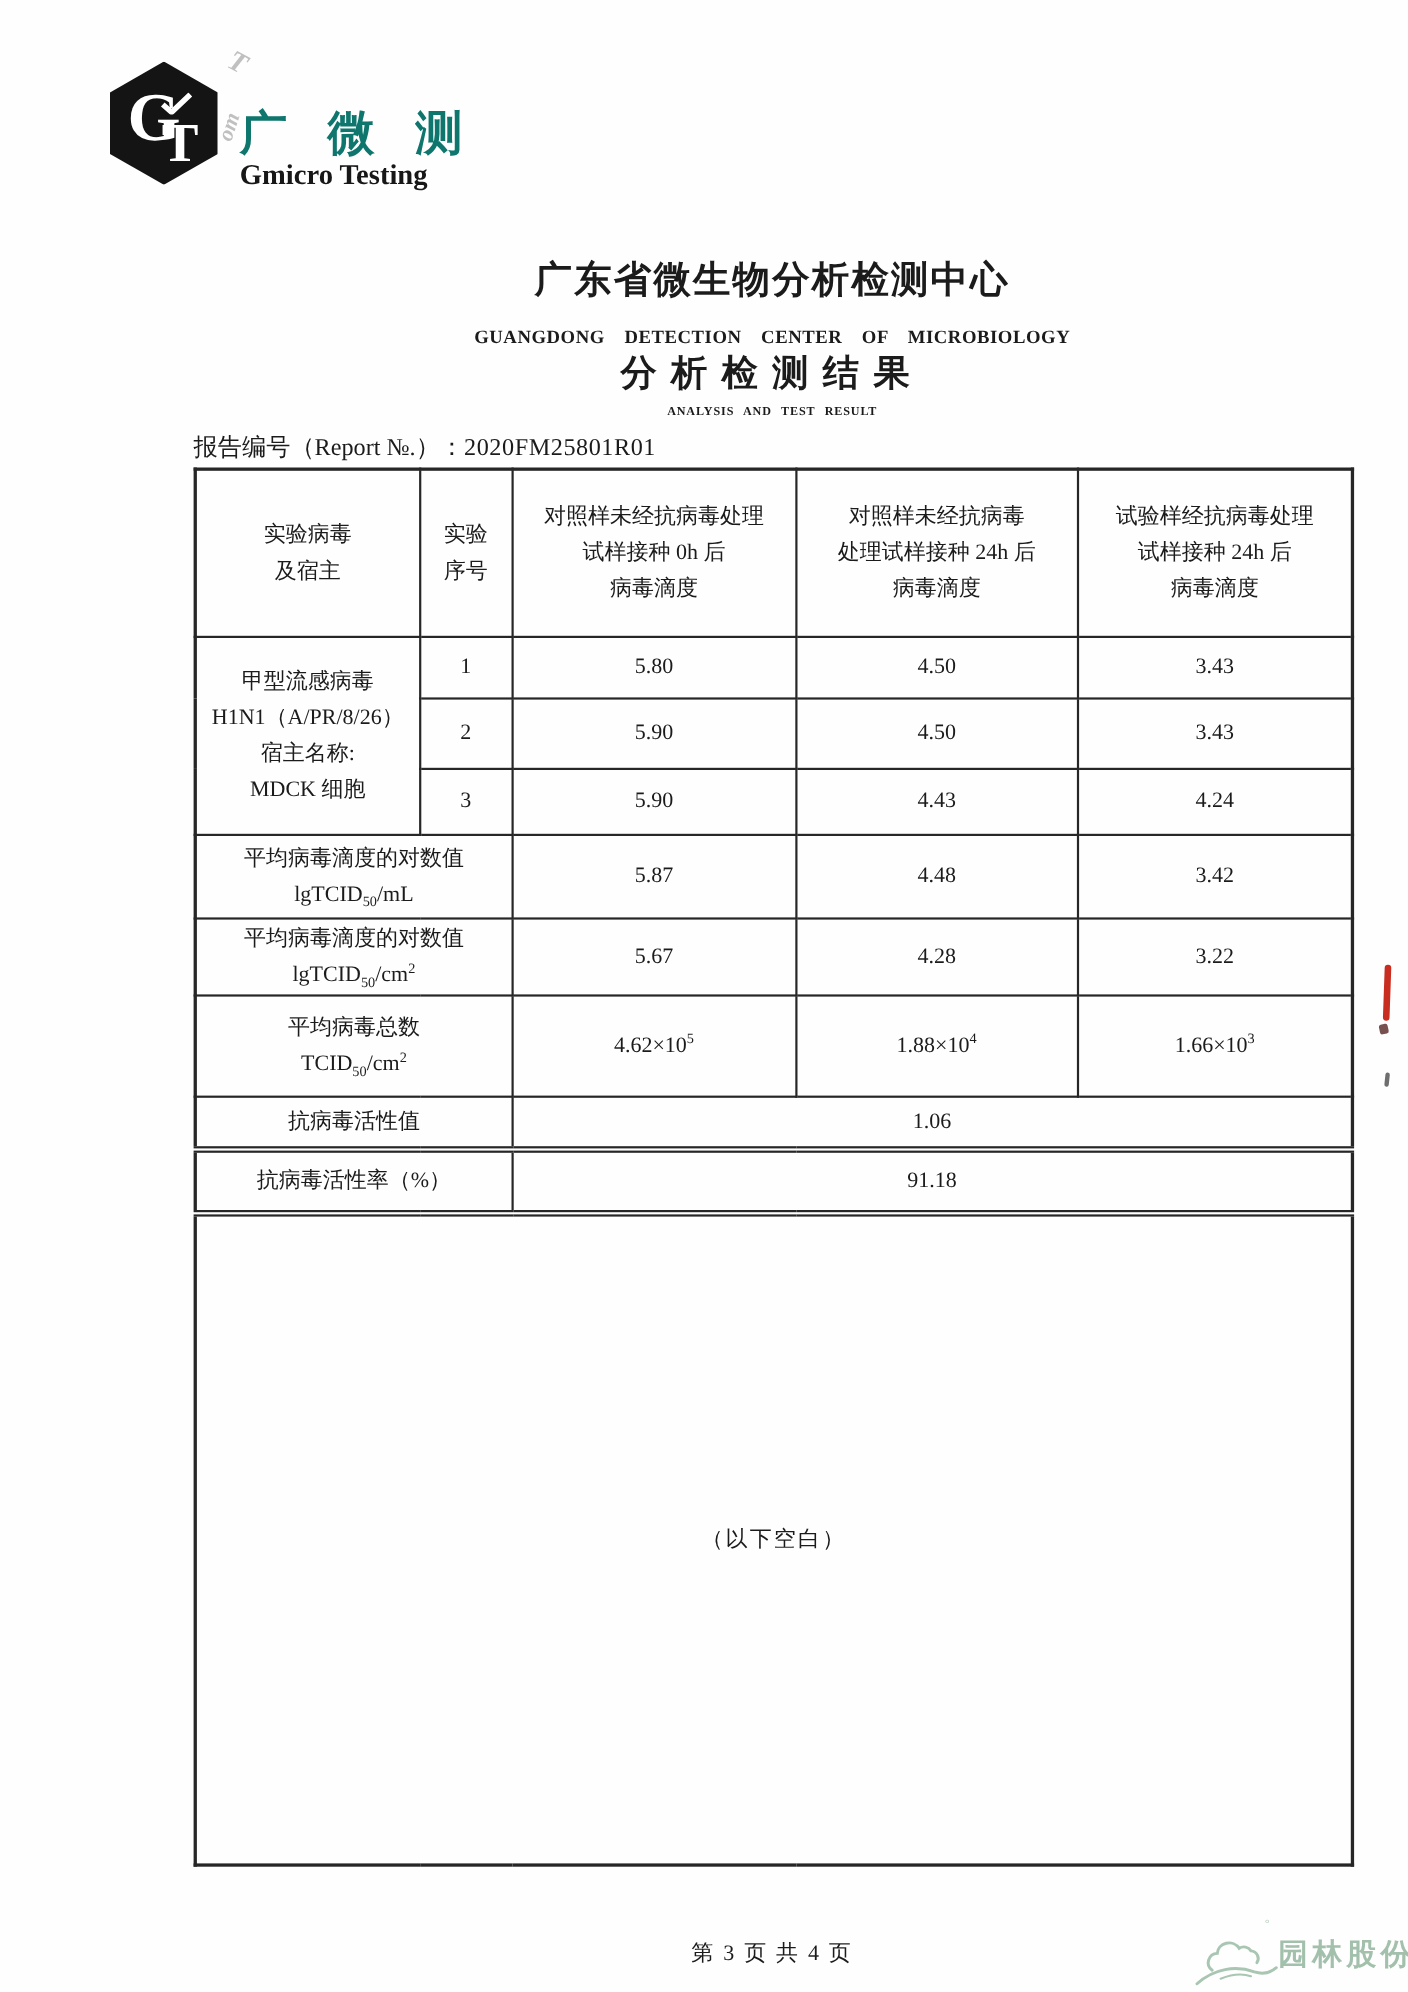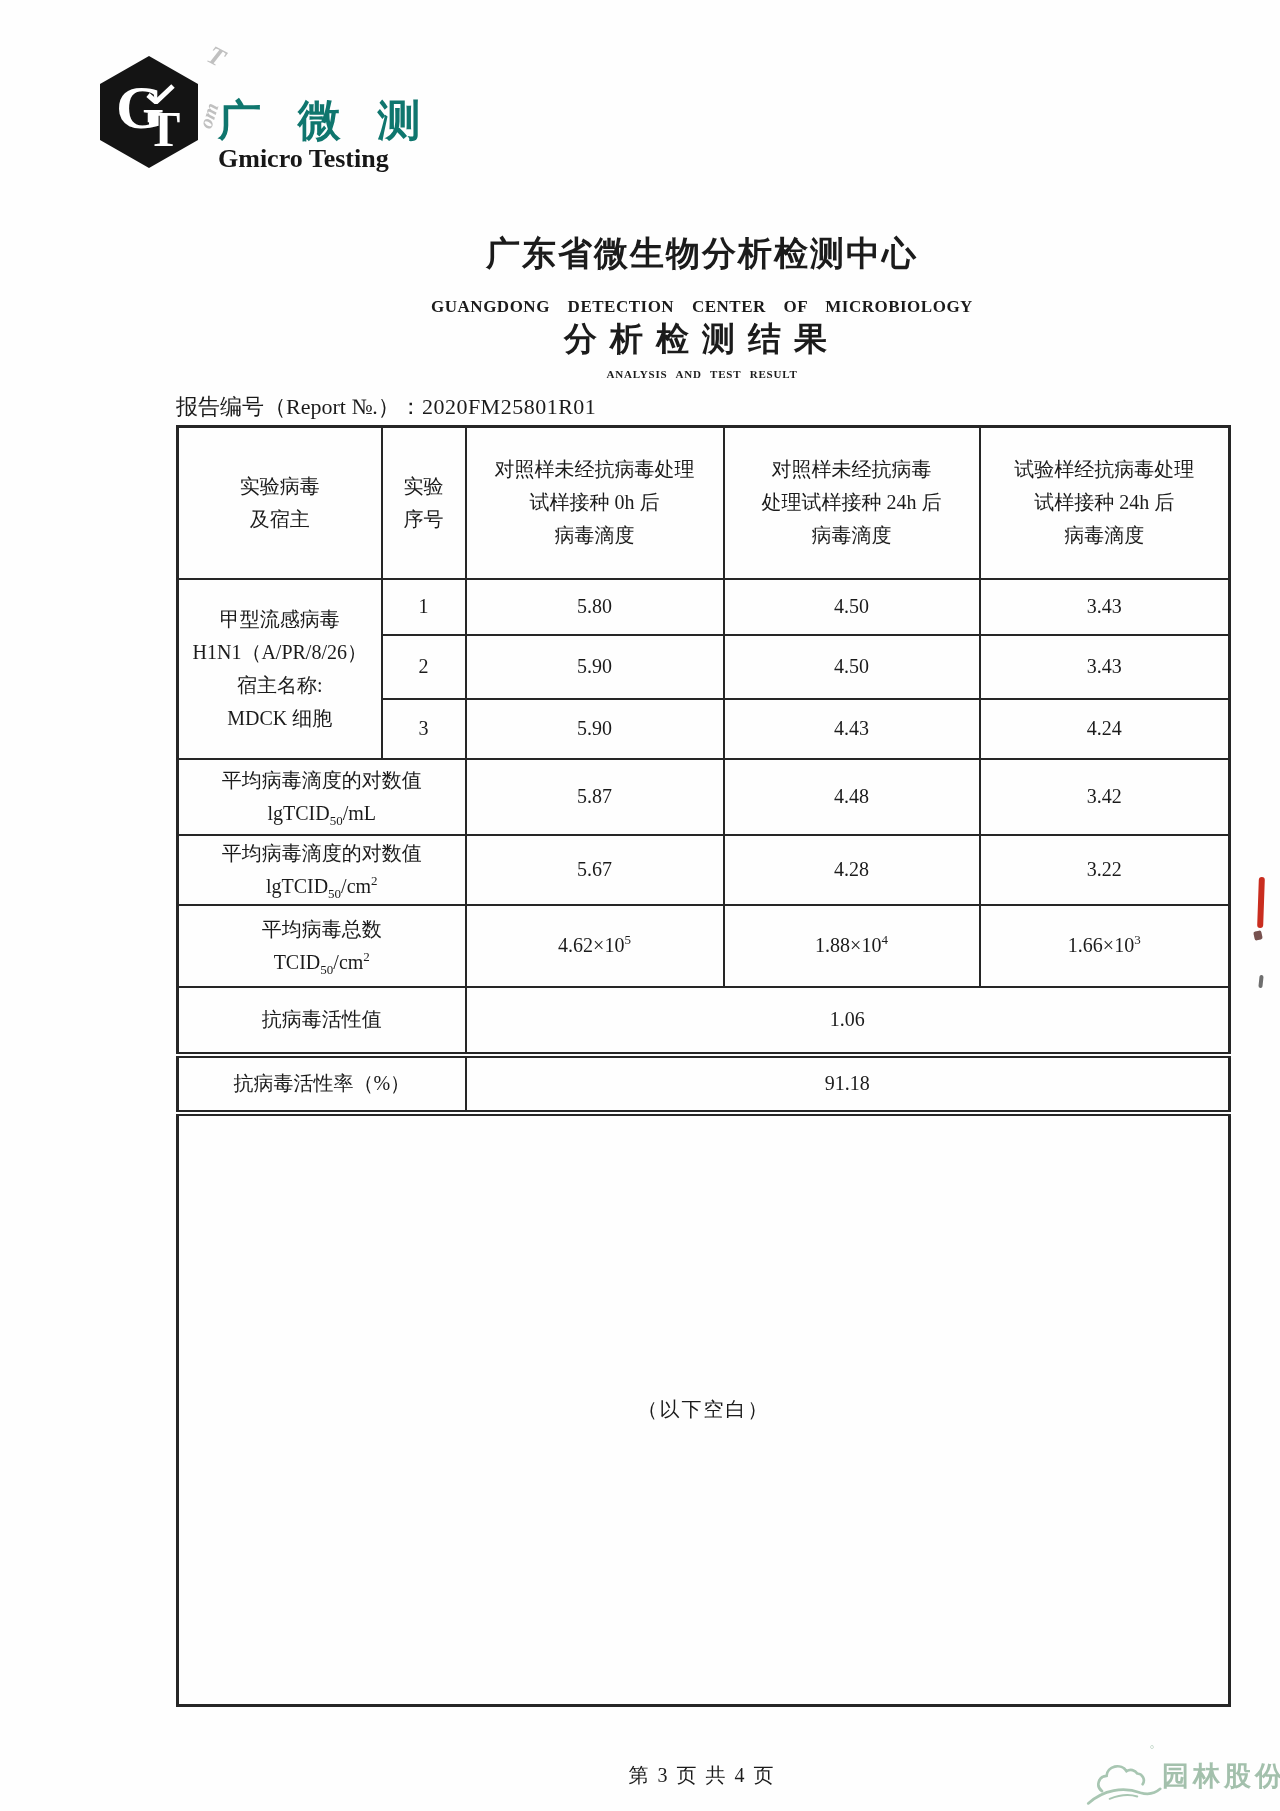--- a/index.html
+++ b/index.html
@@ -164,37 +164,37 @@
     <tr style="height:70px">
       <td class="lbl-cell" colspan="2">
         <span>平均病毒滴度的对数值</span><br>
         <span>lgTCID</span><sub>50</sub><span>/cm</span><sup>2</sup>
       </td>
       <td class="num-cell">5.67</td>
       <td class="num-cell">4.28</td>
       <td class="num-cell">3.22</td>
     </tr>
 
-    <tr style="height:82px">
+    <tr style="height:92px">
       <td class="lbl-cell" colspan="2">
         <span>平均病毒总数</span><br>
         <span>TCID</span><sub>50</sub><span>/cm</span><sup>2</sup>
       </td>
       <td class="num-cell">
         <span>4.62×10</span><sup>5</sup>
       </td>
       <td class="num-cell">
         <span>1.88×10</span><sup>4</sup>
       </td>
       <td class="num-cell">
         <span>1.66×10</span><sup>3</sup>
       </td>
     </tr>
 
-    <tr style="height:68px">
+    <tr style="height:48px">
       <td class="lbl-cell" colspan="2">抗病毒活性值</td>
       <td class="num-cell" colspan="3">1.06</td>
     </tr>
 
     <tr style="height:58px" class="double-row">
       <td class="lbl-cell" colspan="2">抗病毒活性率（%）</td>
       <td class="num-cell" colspan="3">91.18</td>
     </tr>
 
     <tr style="height:593px">

